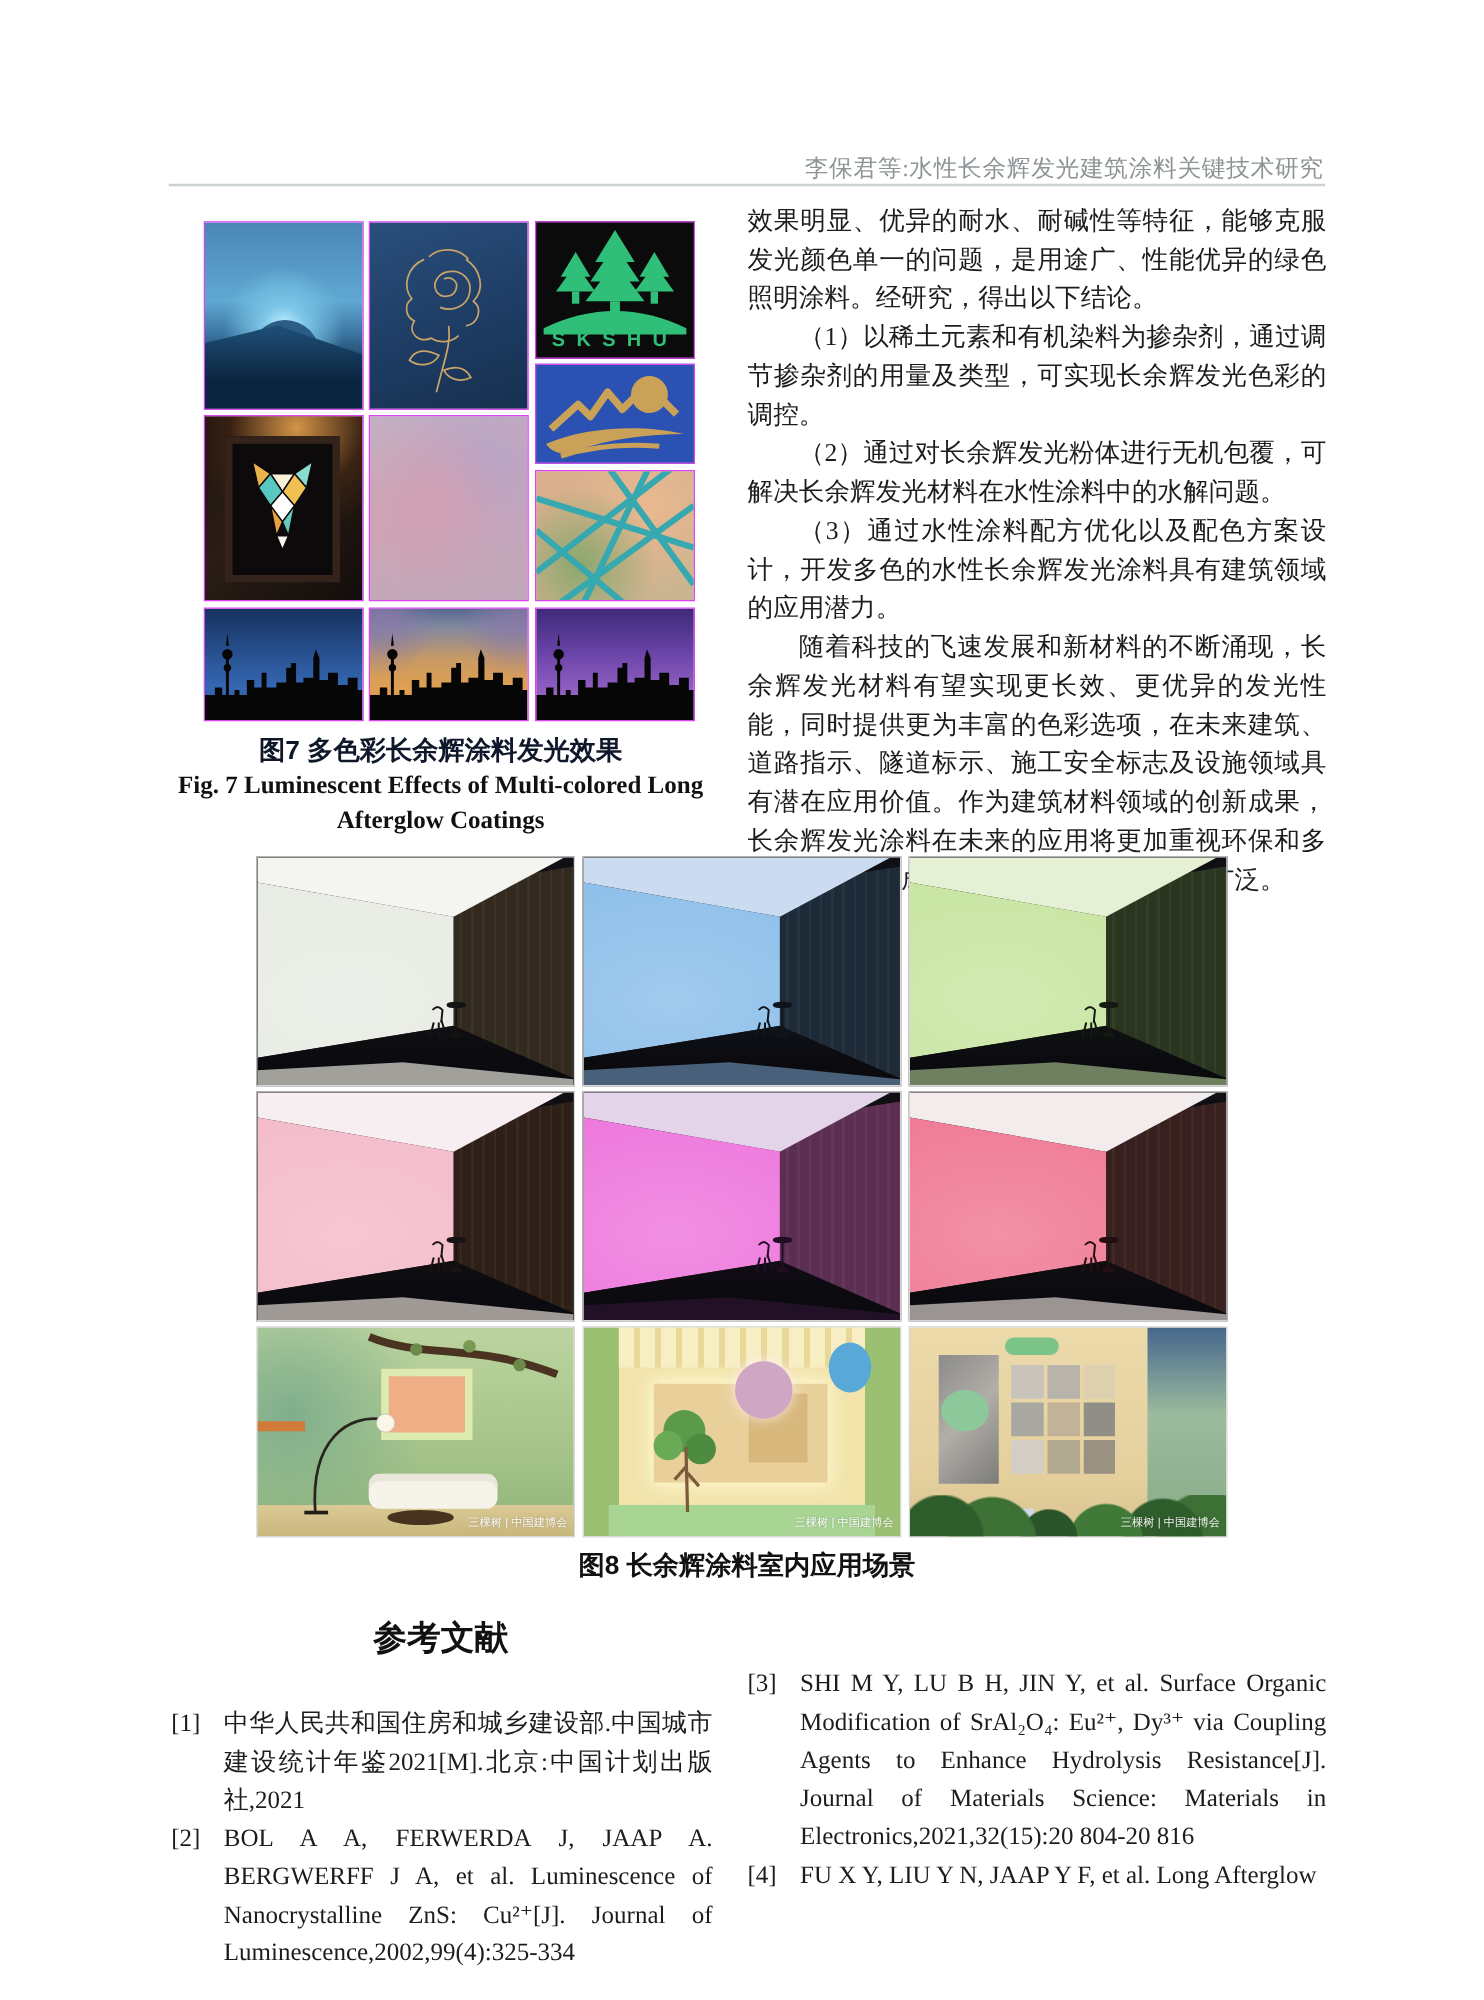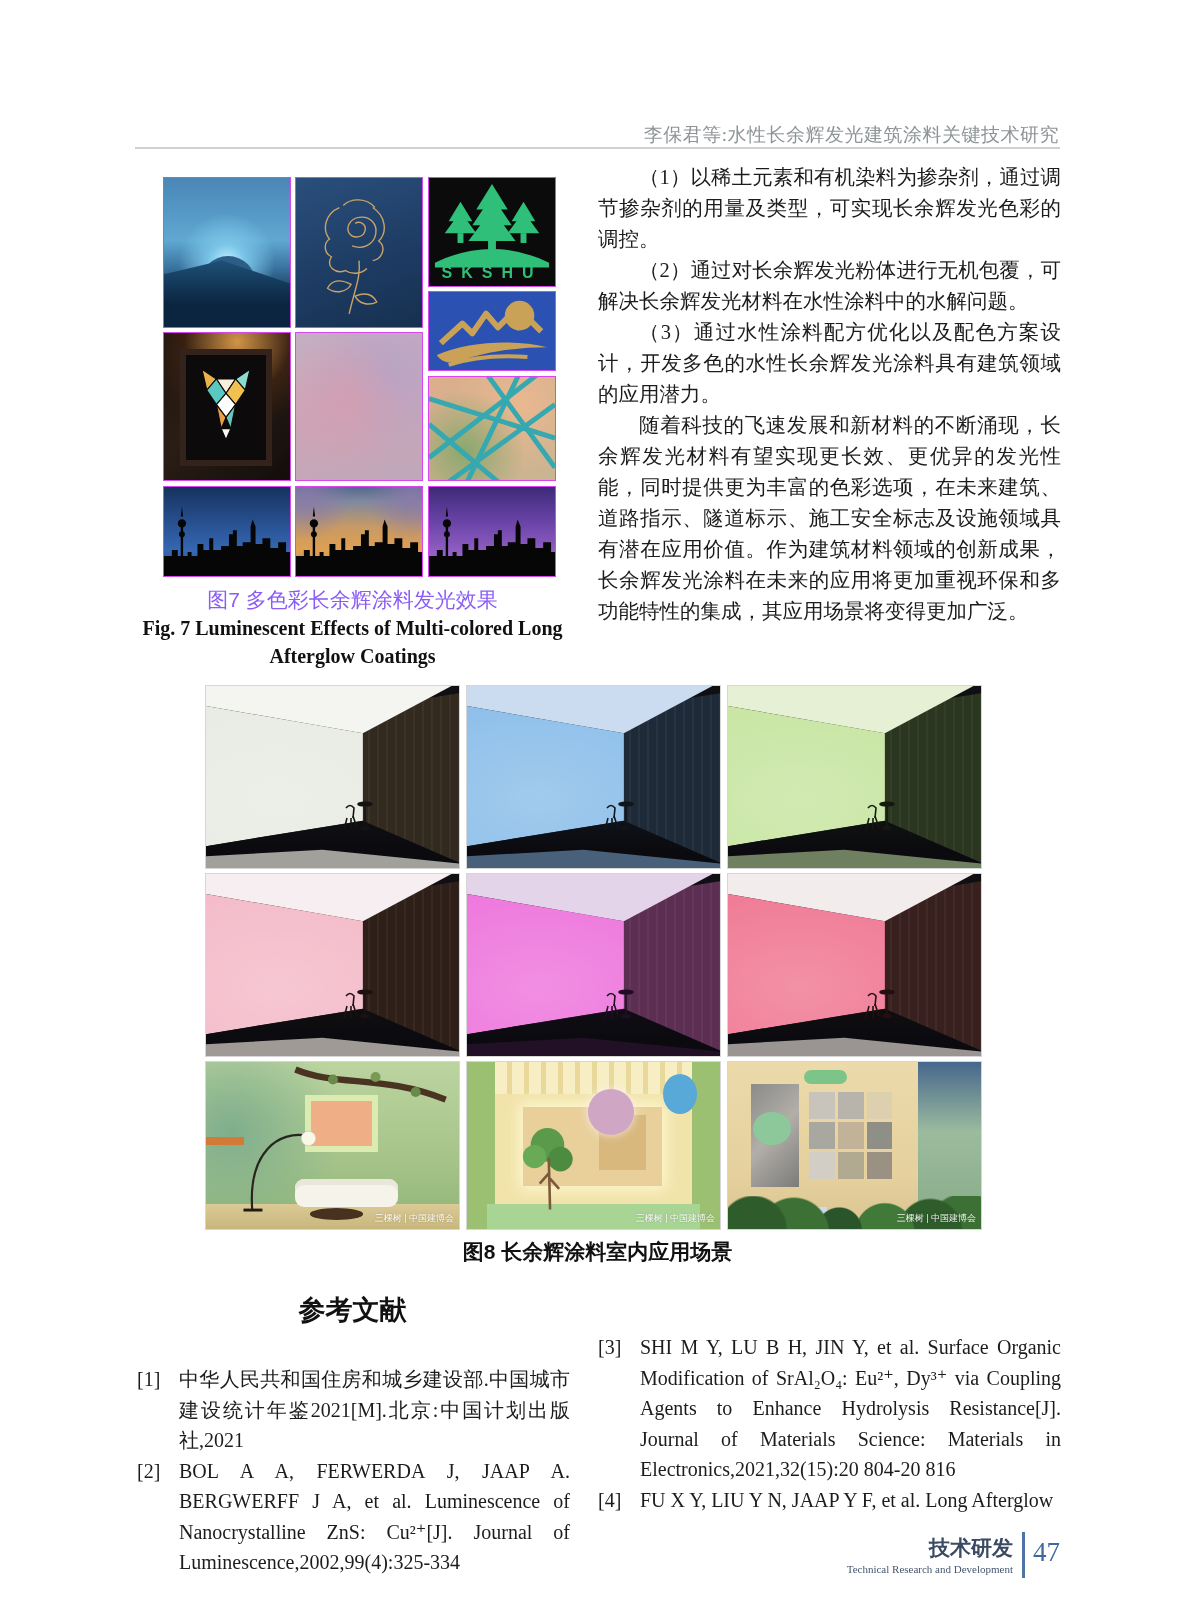--- a/index.html
+++ b/index.html
@@ -43,21 +43,21 @@
       background:linear-gradient(180deg,#16325e 0%,#2a5496 45%,#3668b4 72%,#2a4c86 100%);}
   .t9{left:132px;top:309px;width:128px;height:91px;
       background:radial-gradient(circle at 8% 10%,rgba(138,122,168,.9),rgba(138,122,168,0) 32%),
                  radial-gradient(circle at 92% 12%,rgba(138,122,168,.9),rgba(138,122,168,0) 32%),
                  linear-gradient(180deg,#54688e 0%,#8088a0 16%,#c89a64 45%,#e0a050 72%,#c88848 100%);}
   .t10{left:265px;top:309px;width:128px;height:91px;
       background:linear-gradient(180deg,#3e2a78 0%,#6a44a8 40%,#9460c4 75%,#a070c8 100%);}
   .tile svg{display:block;position:absolute;inset:0;}
 
   .f7cap-zh{position:absolute;left:135px;top:546px;width:435px;text-align:center;
-      font-family:"Liberation Sans","DejaVu Sans",sans-serif;font-weight:normal;font-size:21px;color:#8b5cf6;}
+      font-family:"Liberation Sans","DejaVu Sans",sans-serif;font-weight:bold;font-size:21px;color:#0f172a;}
   .f7cap-en{position:absolute;left:142px;top:574px;width:421px;text-align:center;
       font-weight:bold;font-size:20px;line-height:28px;color:#111;}
 
   
   .bodycol{position:absolute;left:598px;top:122px;width:463px;font-size:20.5px;line-height:31px;text-align:justify;}
   .bodycol p{margin:0;text-indent:2em;}
   .bodycol p.noind{text-indent:0;}
 
   
   .fig8{position:absolute;left:205px;top:645px;width:900px;height:545px;}
@@ -245,20 +245,21 @@
           <circle cx="18.2" cy="48" r="3"></circle>
           <path d="M17 30 L18.2 20 L19.4 30 Z"></path>
       </svg>
     </div>
   </div>
 
   <div class="f7cap-zh">图7  多色彩长余辉涂料发光效果</div>
   <div class="f7cap-en">Fig. 7  Luminescent Effects of Multi-colored Long Afterglow Coatings</div>
 
   <div class="bodycol">
+    <p class="noind">效果明显、优异的耐水、耐碱性等特征，能够克服发光颜色单一的问题，是用途广、性能优异的绿色照明涂料。经研究，得出以下结论。</p>
     <p>（1）以稀土元素和有机染料为掺杂剂，通过调节掺杂剂的用量及类型，可实现长余辉发光色彩的调控。</p>
     <p>（2）通过对长余辉发光粉体进行无机包覆，可解决长余辉发光材料在水性涂料中的水解问题。</p>
     <p>（3）通过水性涂料配方优化以及配色方案设计，开发多色的水性长余辉发光涂料具有建筑领域的应用潜力。</p>
     <p>随着科技的飞速发展和新材料的不断涌现，长余辉发光材料有望实现更长效、更优异的发光性能，同时提供更为丰富的色彩选项，在未来建筑、道路指示、隧道标示、施工安全标志及设施领域具有潜在应用价值。作为建筑材料领域的创新成果，长余辉发光涂料在未来的应用将更加重视环保和多功能特性的集成，其应用场景将变得更加广泛。</p>
   </div>
 
   <div class="fig8">
 
     <div class="cell r1 c1 room" style="--wall: #e8ece4; --ceil: #f4f5f1; --wood: #32291f; --floor: #242220; --plat: #a2a09b;">
       <div class="rm-wood"></div>
@@ -440,23 +441,15 @@
     <div class="ref">
       <span class="rn">[3]</span>
       <span class="rt">SHI M Y, LU B H, JIN Y, et al. Surface Organic Modification of SrAl₂O₄: Eu²⁺, Dy³⁺ via Coupling Agents to Enhance Hydrolysis Resistance[J]. Journal of Materials Science: Materials in Electronics,2021,32(15):20 804-20 816</span>
     </div>
     <div class="ref">
       <span class="rn">[4]</span>
       <span class="rt">FU X Y, LIU Y N, JAAP Y F, et al. Long Afterglow</span>
     </div>
   </div>
 
-  <div class="footer">
-    <div class="f-sec">
-      <div class="f-zh">技术研发</div>
-      <div class="f-en">Technical Research and Development</div>
-    </div>
-    <div class="f-bar"></div>
-    <div class="f-page">47</div>
-  </div>
 
   <div class="page-bottom-edge"></div>
 </div>
 
 </body></html>

